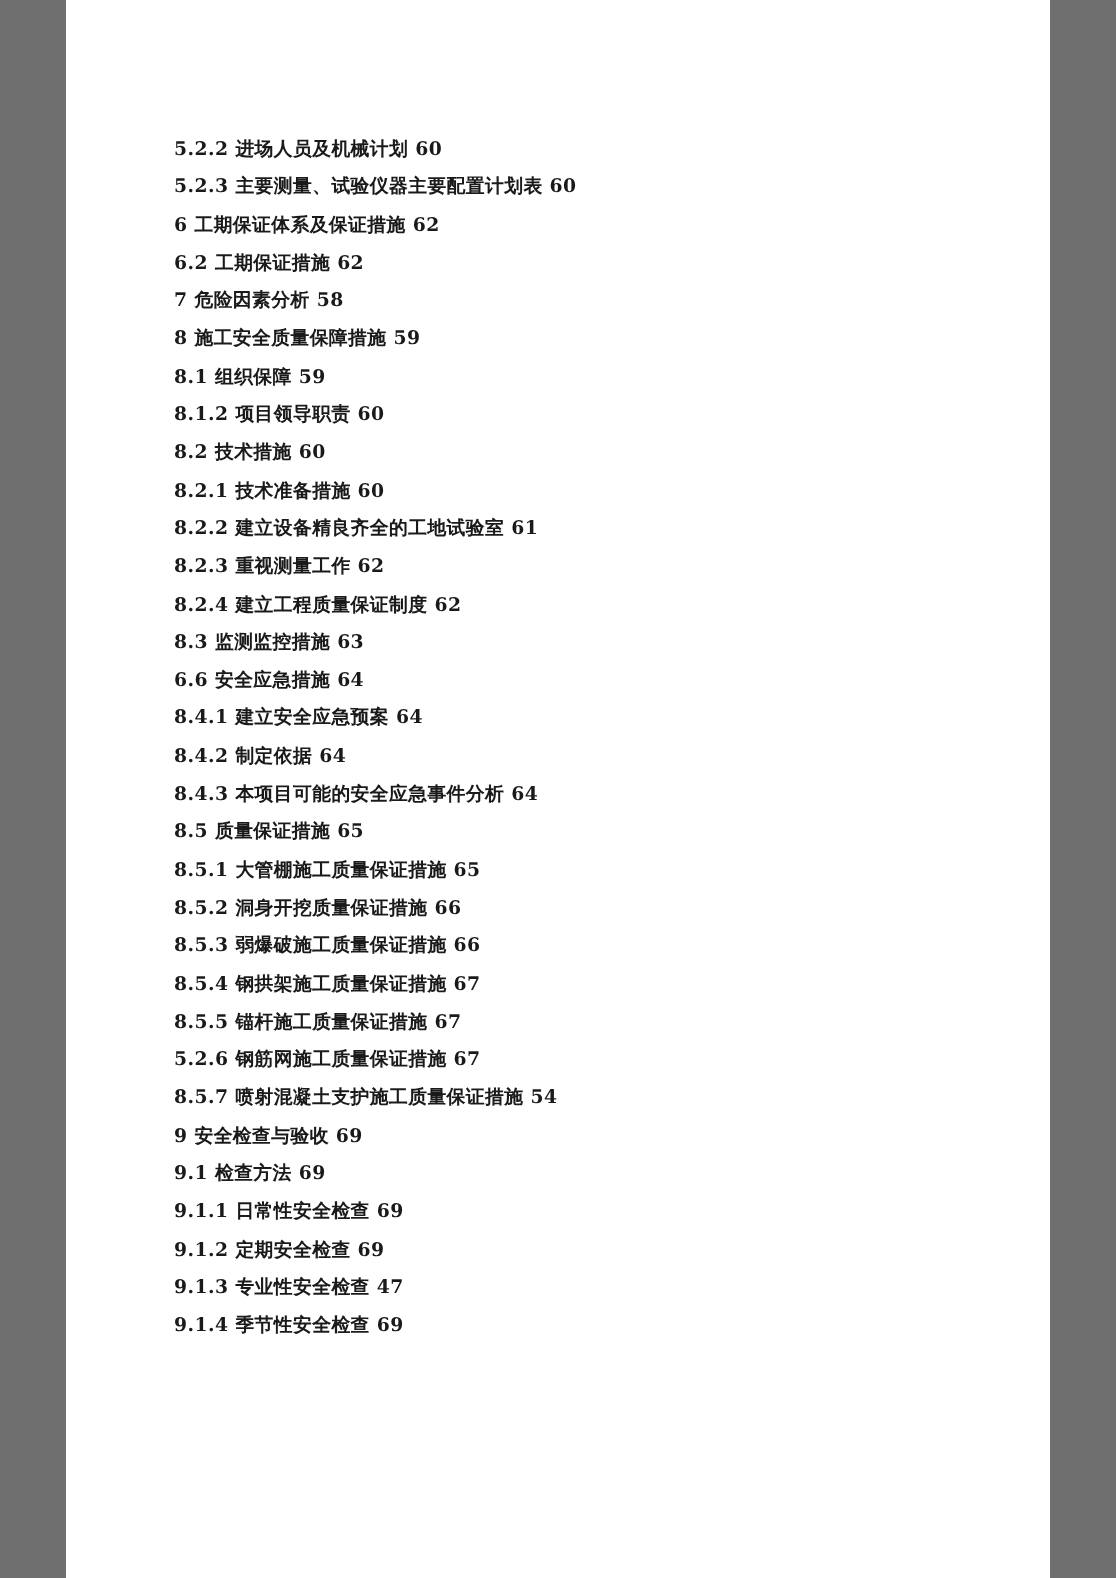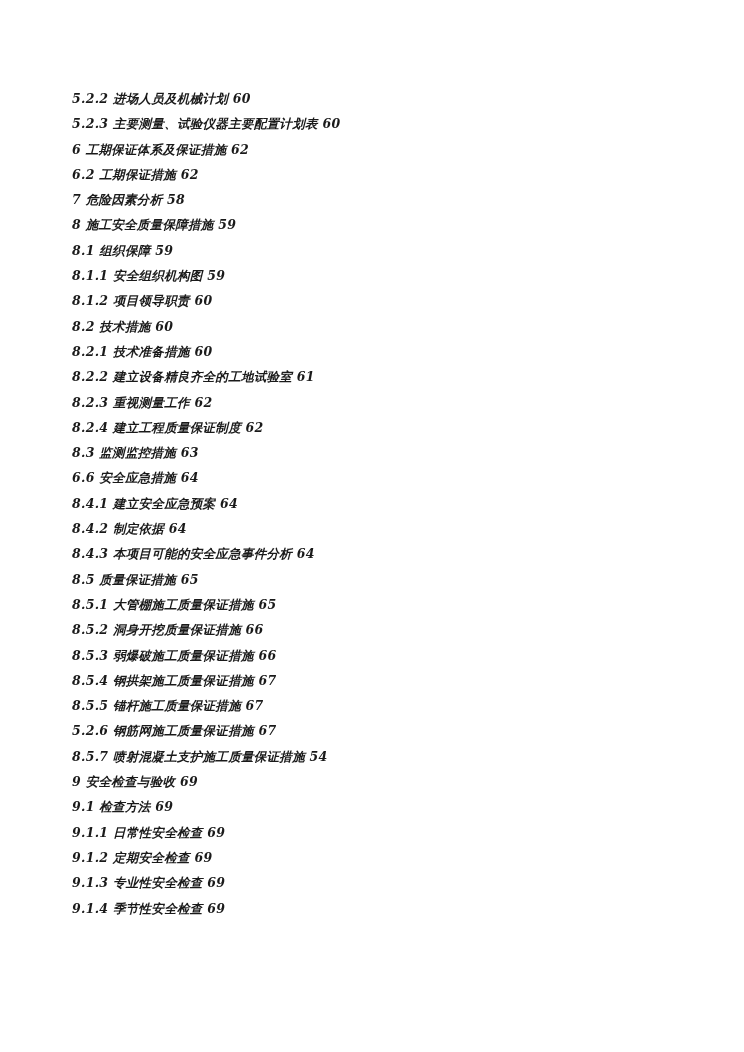--- a/index.html
+++ b/index.html
@@ -4,28 +4,27 @@
 <style>
   html, body {
     margin: 0;
     padding: 0;
     background: #6f6f6f;
   }
   body {
     font-family: "Liberation Serif", serif;
   }
   .page {
-    width: 744px;
+    width: 656px;
     height: 1052px;
     background: #ffffff;
     position: relative;
     margin: 0 auto;
     box-sizing: border-box;
     overflow: hidden;
-    font-style: italic;
   }
   .content {
     position: absolute;
     left: 72px;
     top: 86px;
     right: 66px;
   }
   .toc-line {
     font-family: "DejaVu Serif", "Liberation Serif", serif;
     font-size: 12.5px;
@@ -41,21 +40,20 @@
 
 <div class="page">
   <div class="content">
     <div class="toc-line">5.2.2 进场人员及机械计划 60</div>
     <div class="toc-line">5.2.3 主要测量、试验仪器主要配置计划表 60</div>
     <div class="toc-line">6 工期保证体系及保证措施 62</div>
     <div class="toc-line">6.2 工期保证措施 62</div>
     <div class="toc-line">7 危险因素分析 58</div>
     <div class="toc-line">8 施工安全质量保障措施 59</div>
     <div class="toc-line">8.1 组织保障 59</div>
-    <div class="toc-line">8.1.1 安全组织机构图 59</div>
     <div class="toc-line">8.1.2 项目领导职责 60</div>
     <div class="toc-line">8.2 技术措施 60</div>
     <div class="toc-line">8.2.1 技术准备措施 60</div>
     <div class="toc-line">8.2.2 建立设备精良齐全的工地试验室 61</div>
     <div class="toc-line">8.2.3 重视测量工作 62</div>
     <div class="toc-line">8.2.4 建立工程质量保证制度 62</div>
     <div class="toc-line">8.3 监测监控措施 63</div>
     <div class="toc-line">6.6 安全应急措施 64</div>
     <div class="toc-line">8.4.1 建立安全应急预案 64</div>
     <div class="toc-line">8.4.2 制定依据 64</div>
@@ -65,16 +63,16 @@
     <div class="toc-line">8.5.2 洞身开挖质量保证措施 66</div>
     <div class="toc-line">8.5.3 弱爆破施工质量保证措施 66</div>
     <div class="toc-line">8.5.4 钢拱架施工质量保证措施 67</div>
     <div class="toc-line">8.5.5 锚杆施工质量保证措施 67</div>
     <div class="toc-line">5.2.6 钢筋网施工质量保证措施 67</div>
     <div class="toc-line">8.5.7 喷射混凝土支护施工质量保证措施 54</div>
     <div class="toc-line">9 安全检查与验收 69</div>
     <div class="toc-line">9.1 检查方法 69</div>
     <div class="toc-line">9.1.1 日常性安全检查 69</div>
     <div class="toc-line">9.1.2 定期安全检查 69</div>
-    <div class="toc-line">9.1.3 专业性安全检查 69</div>
+    <div class="toc-line">9.1.3 专业性安全检查 47</div>
     <div class="toc-line">9.1.4 季节性安全检查 69</div>
   </div>
 </div>
 
 </body></html>

